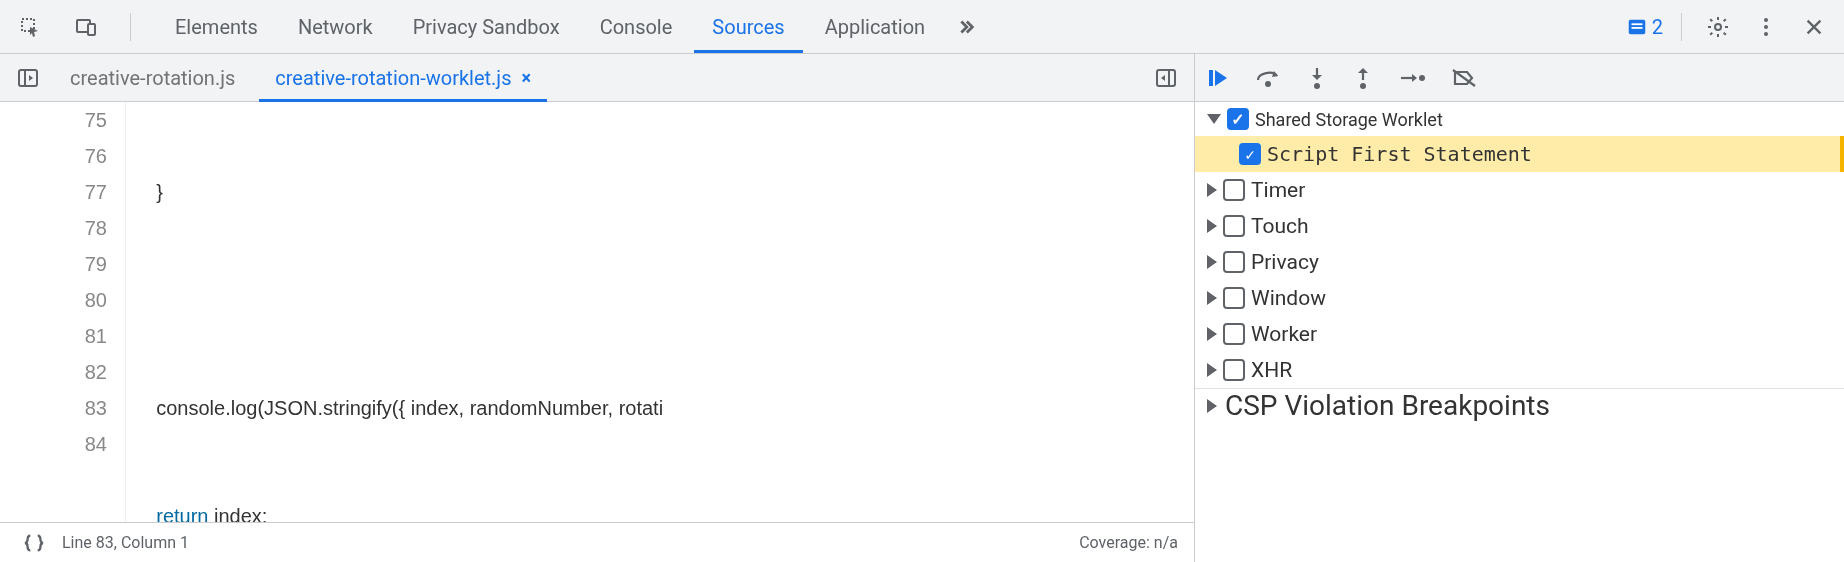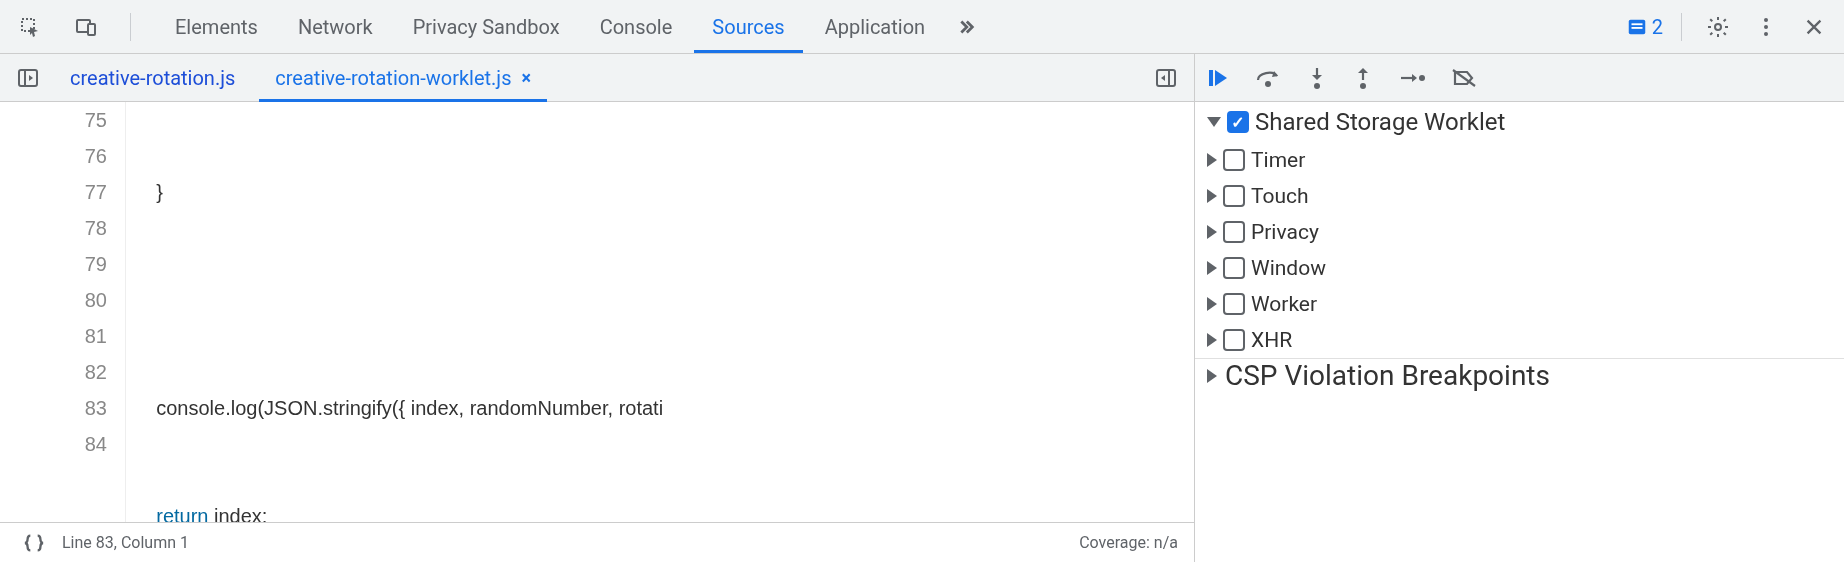--- a/index.html
+++ b/index.html
@@ -111,21 +111,21 @@
       cursor: pointer;
       color: #5f6368;
     }
     .file-tab {
       padding: 0 16px;
       height: 100%;
       display: flex;
       align-items: center;
       gap: 10px;
       font-size: 20px;
-      color: #1d4ed8;
+      color: #737373;
       cursor: pointer;
       position: relative;
     }
     .file-tab.active {
       color: #1a73e8;
     }
     .file-tab.active::after {
       content: "";
       position: absolute;
       bottom: -1px;
@@ -214,21 +214,21 @@
     }
     .debug-icon.primary {
       color: #1a73e8;
     }
     .breakpoint-list {
       flex: 1;
       overflow: auto;
     }
     .bp-group {
       padding: 6px 0 6px 12px;
-      font-size: 24px;
+      font-size: 18px;
       display: flex;
       align-items: center;
       gap: 6px;
       cursor: pointer;
     }
     .bp-group.child {
       padding-left: 44px;
       background: #ffeca8;
       font-family: Menlo, Monaco, monospace;
       font-size: 20px;
@@ -476,20 +476,24 @@
           </svg>
       </div>
     </div>
 
     <div class="breakpoint-list">
       <div class="bp-group">
         <span class="triangle down"></span>
         <span class="checkbox checked"></span>
         <span>Shared Storage Worklet</span>
       </div>
+      <div class="bp-group child selected-ind">
+        <span class="checkbox checked"></span>
+        <span>Script First Statement</span>
+      </div>
       <div class="bp-item">
         <span class="triangle right"></span>
         <span class="checkbox"></span>
         <span>Timer</span>
       </div>
       <div class="bp-item">
         <span class="triangle right"></span>
         <span class="checkbox"></span>
         <span>Touch</span>
       </div>

